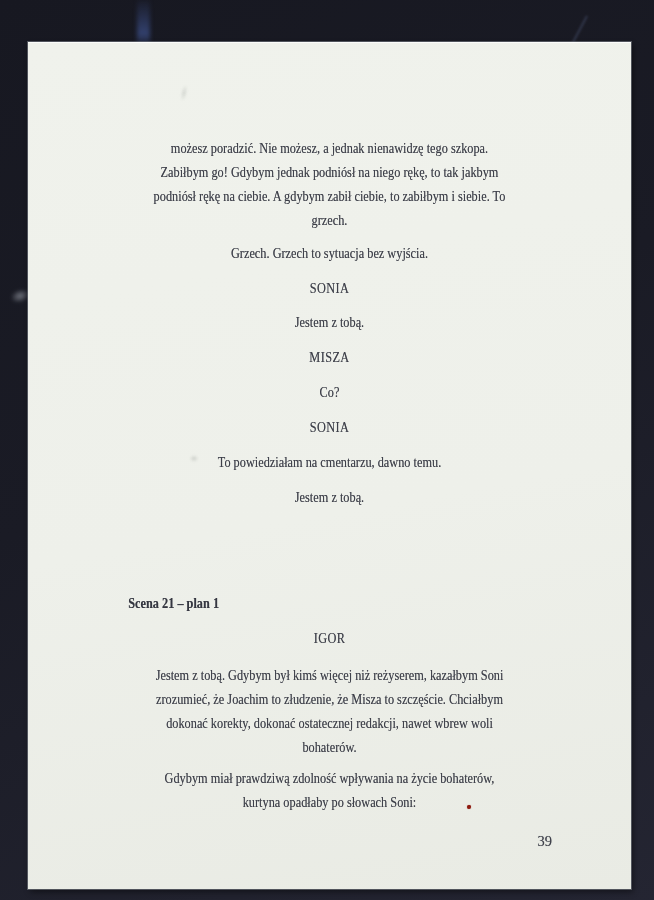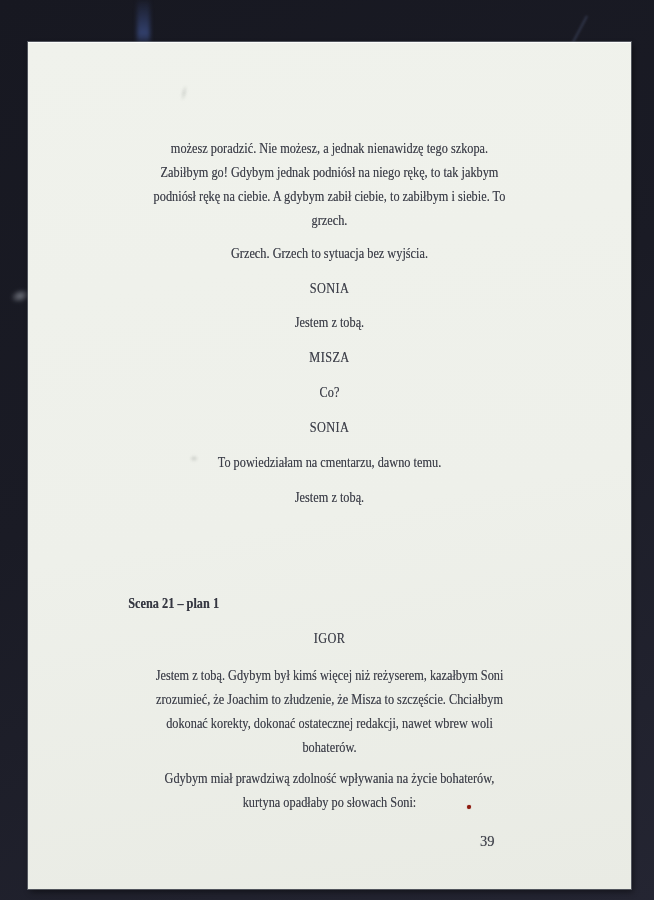--- a/index.html
+++ b/index.html
@@ -55,22 +55,22 @@
   .ln{height:24px;line-height:24px;white-space:nowrap;}
   .g7{margin-top:7px;}
   .g9{margin-top:9px;}
   .g10{margin-top:10px;}
   .g11{margin-top:11px;}
   .g13{margin-top:13px;}
   .gBig{margin-top:82px;}
   .heading{text-align:left;padding-left:56px;font-weight:bold;color:#353741;}
   .character{letter-spacing:0.5px;}
   .page-number{
-    position:absolute;left:452px;top:787px;width:60px;
-    height:24px;line-height:24px;text-align:left;
+    position:absolute;left:464px;top:787px;width:60px;
+    height:24px;line-height:24px;text-align:right;
     font-size:14.5px;color:var(--ink);
     text-shadow:0 0 0.7px rgba(62,64,74,0.5);
   }
   .ink-dot{
     position:absolute;left:439px;top:763px;width:4px;height:4px;
     border-radius:50% 40% 55% 50%;
     background:var(--mark_red);
     box-shadow:0 0 1px rgba(142,27,16,0.7);
   }
   

